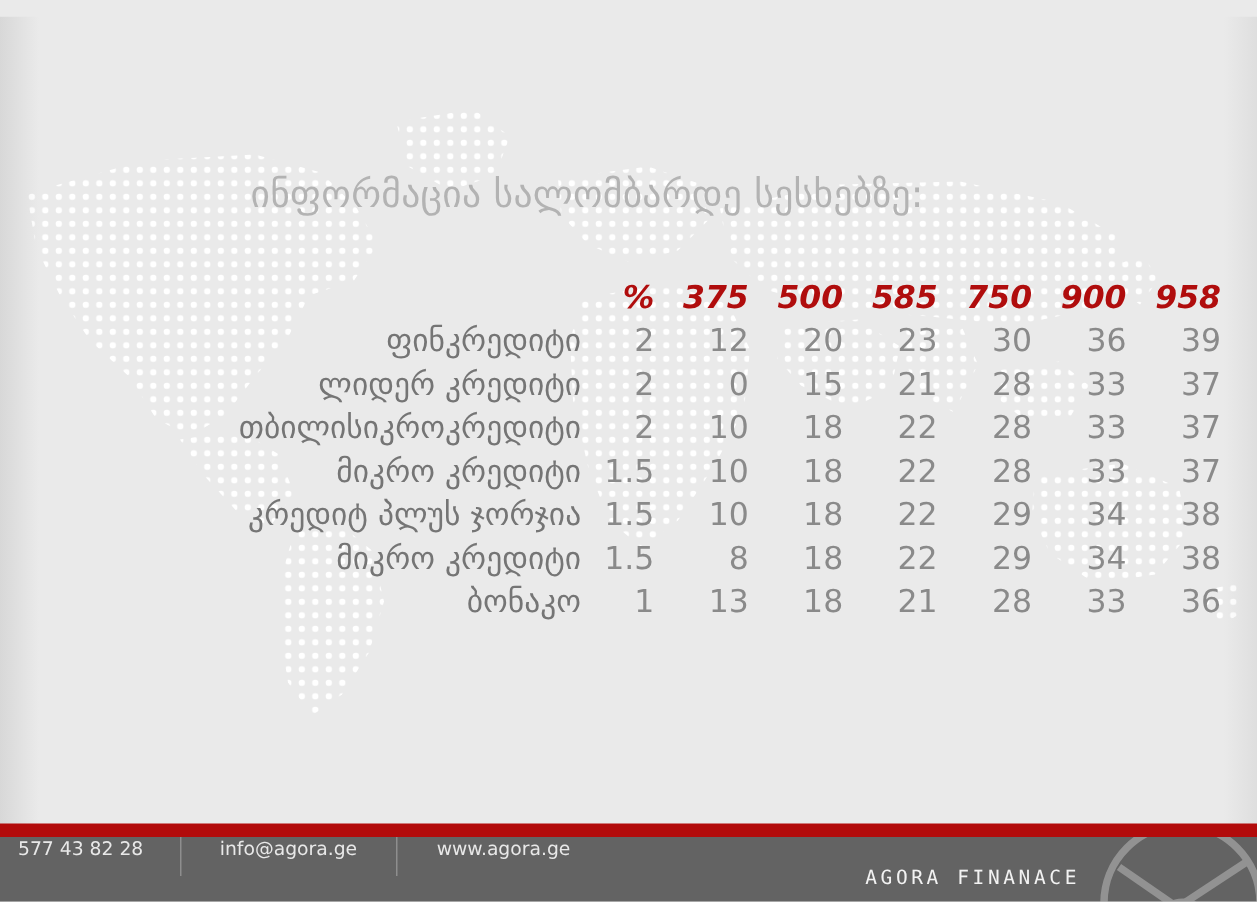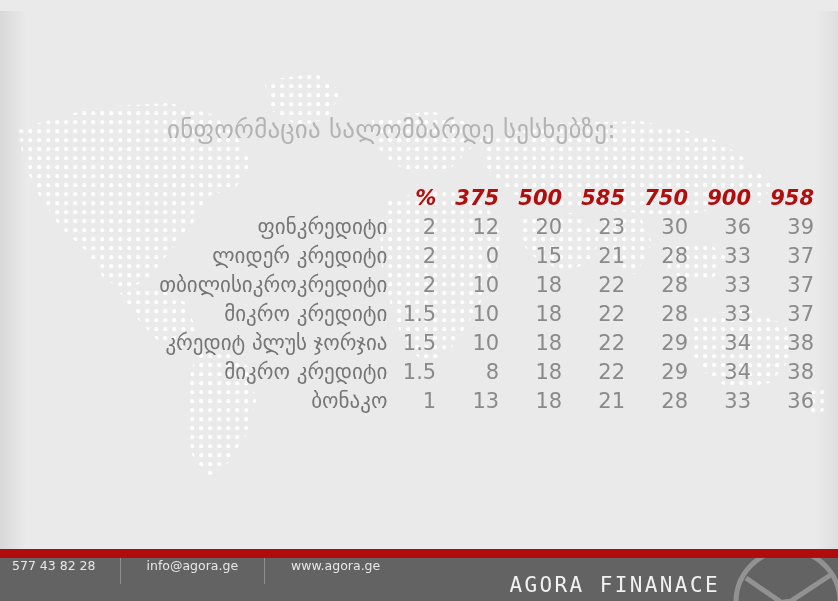--- a/index.html
+++ b/index.html
@@ -146,21 +146,21 @@
   #brand {
     position: absolute;
     right: 118px;
     top: 0;
     height: 54px;
     display: flex;
     align-items: center;
   }
   #brand-name {
     font-family: "DejaVu Sans Mono", "Liberation Mono", monospace;
-    font-size: 21px;
+    font-size: 13px;
     letter-spacing: 2.4px;
     color: #f2f2f2;
     white-space: nowrap;
   }
   #brand-mark {
     position: absolute;
     right: -8px;
     top: -14px;
     width: 116px;
     height: 116px;

